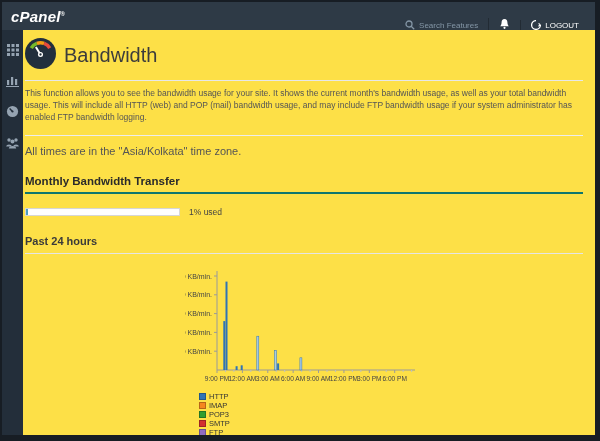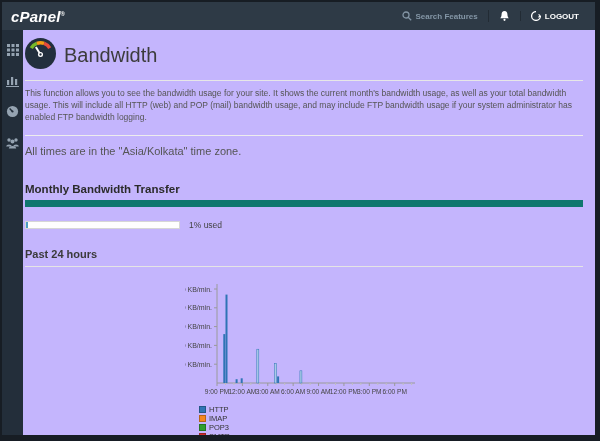--- a/index.html
+++ b/index.html
@@ -7,41 +7,41 @@
   body { font-family:"Liberation Sans", sans-serif; }
   .frame {
     width:600px; height:441px;
     border:2px solid #171d24; border-right-width:5px; border-bottom-width:6px;
     background:#fbfbfb; display:flex; flex-direction:column; overflow:hidden;
   }
   
   .navbar { height:28px; min-height:28px; background:#2e3a46; display:flex; align-items:center; padding:0 6px 0 9px; }
   .brand { color:#ffffff; font-style:italic; font-weight:bold; font-size:15px; letter-spacing:0.2px; cursor:pointer; }
   .brand sup { font-size:6px; font-style:normal; }
-  .nav-right { margin-left:auto; display:flex; align-items:center; height:100%;font-weight:bold; }
+  .nav-right { margin-left:auto; display:flex; align-items:flex-end; height:100%; }
   .nav-item { display:flex; align-items:center; gap:4px; padding:0 10px; font-size:8px; cursor:pointer; }
   .nav-sep { border-left:1px solid rgba(0,0,0,0.25); }
   .nav-search { color:#8496a6; }
   .nav-user { color:#ffffff; }
   .nav-caret { font-size:7px; color:#cfd8e0; margin-left:2px; }
   .nav-logout { color:#ffffff; }
   .nav-icon svg { display:block; }
   
-  .page-body { flex:1; display:flex; overflow:hidden; background:#c4b5fd; }
+  .page-body { flex:1; display:flex; overflow:hidden; background:#fde047; }
   .sidebar { width:21px; min-width:21px; background:#232e3a; display:flex; flex-direction:column; align-items:center; padding-top:12px; gap:16px; }
   .side-item { width:15px; height:15px; display:flex; align-items:center; justify-content:center; cursor:pointer; }
   .side-item svg { display:block; }
   main { flex:1; padding:0 12px 0 2px; overflow:hidden; }
   
   .page-header { display:flex; align-items:center; gap:8px; padding:8px 0 7px 0; border-bottom:1px solid #e7e7e7; }
   .page-title { font-size:20px; font-weight:400; color:#3c3c3c; margin:0; }
   
   .description { font-size:8.5px; color:#555; line-height:1.4; margin:7px 0 0 0; padding-bottom:11px; border-bottom:1px solid #ededed; }
   .tz-note { font-size:11px; color:#555; margin:9px 0 0 0; }
-  .heading-bold { font-size:11.5px; font-weight:bold; color:#2b2b2b; border-bottom:7px solid #0f766e; padding-bottom:5px; margin:26px 0 0 0; }
+  .heading-bold { font-size:11.5px; font-weight:bold; color:#2b2b2b; border-bottom:2px solid #0f766e; padding-bottom:5px; margin:18px 0 0 0; }
   .heading-plain { font-size:11px; font-weight:400; color:#3a3a3a; border-bottom:1px solid #e5e5e5; padding-bottom:6px; margin:0; }
   .past24-heading { margin-top:18px;font-weight:bold; }
   .pastweek-heading { margin-top:16px; }
   
   .progress-row { display:flex; align-items:center; gap:9px; margin:13px 0 6px 0; }
   .progress-track { width:155px; height:8px; background:#fefefe; border:1px solid #d6d6d6; position:relative; cursor:default; }
   .progress-fill { height:100%; min-width:2px; background:#4d9ec4; }
   .usage-label { font-size:8.5px; color:#444; }
   
   .chart-wrap { margin:12px 0 0 160px; }

